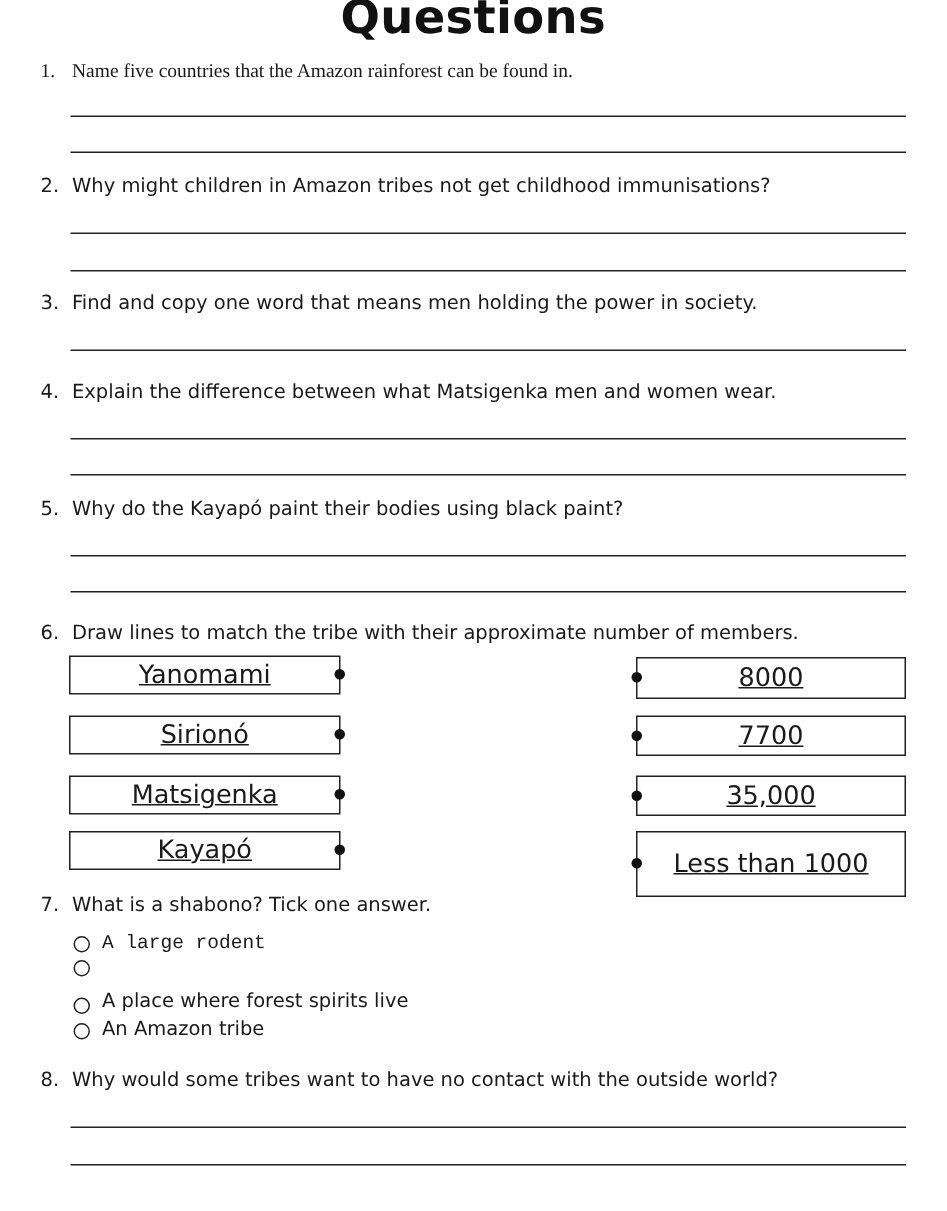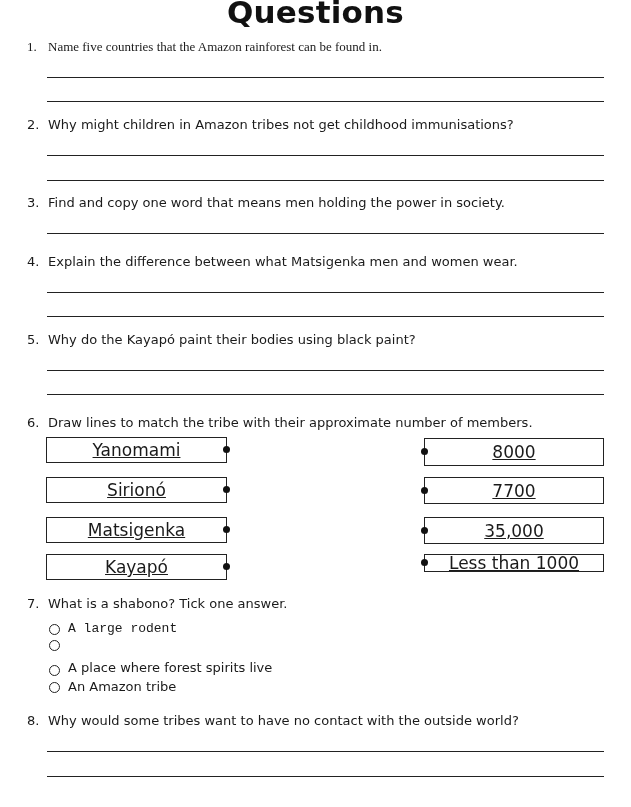--- a/index.html
+++ b/index.html
@@ -104,21 +104,21 @@
   <span>8000</span>
 </div>
 <div class="box right" style="top:477px; height:27px;text-align:right;">
   <span class="dot"></span>
   <span>7700</span>
 </div>
 <div class="box right" style="top:517px; height:27px;">
   <span class="dot"></span>
   <span>35,000</span>
 </div>
-<div class="box right" style="top:554px; height:18px;">
+<div class="box right" style="top:554px; height:44px;">
   <span class="dot"></span>
   <span>Less than 1000</span>
 </div>
 
 <div class="q" style="top:596px;">
   <span class="num">7.</span><span>What is a shabono? Tick one answer.</span>
 </div>
 <div class="opt" style="top:621px;font-family:Liberation Mono, monospace;">
   <span class="radio"></span>
     <span>A large rodent</span>

